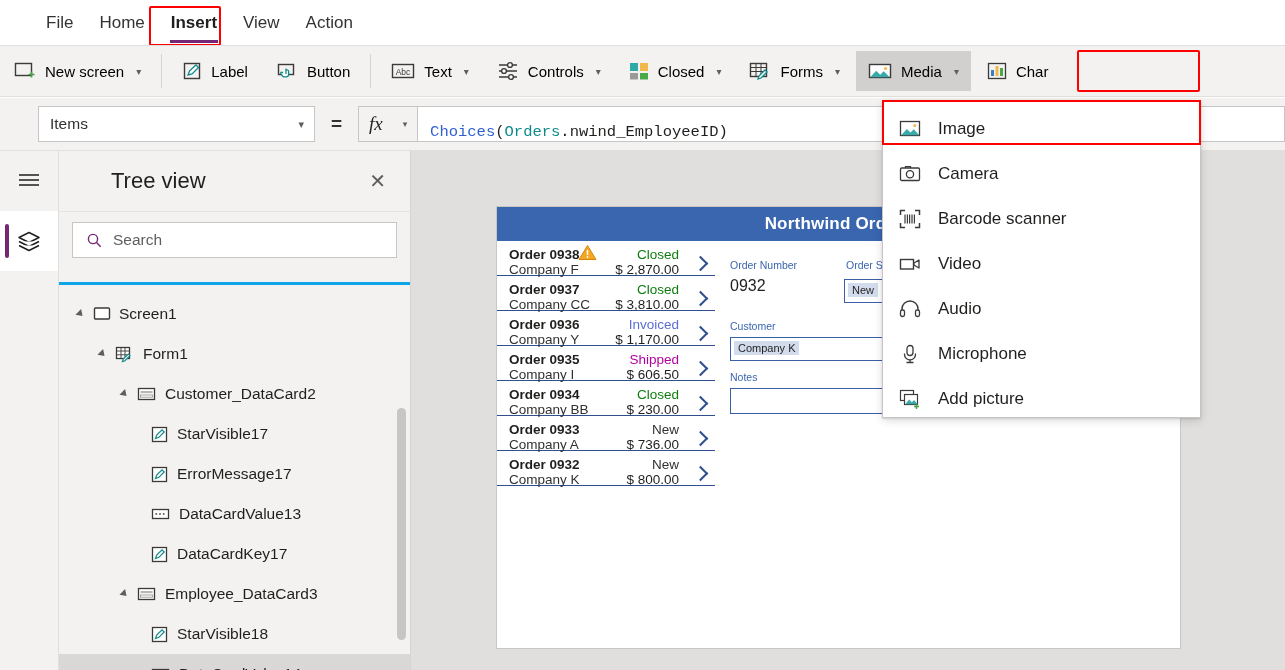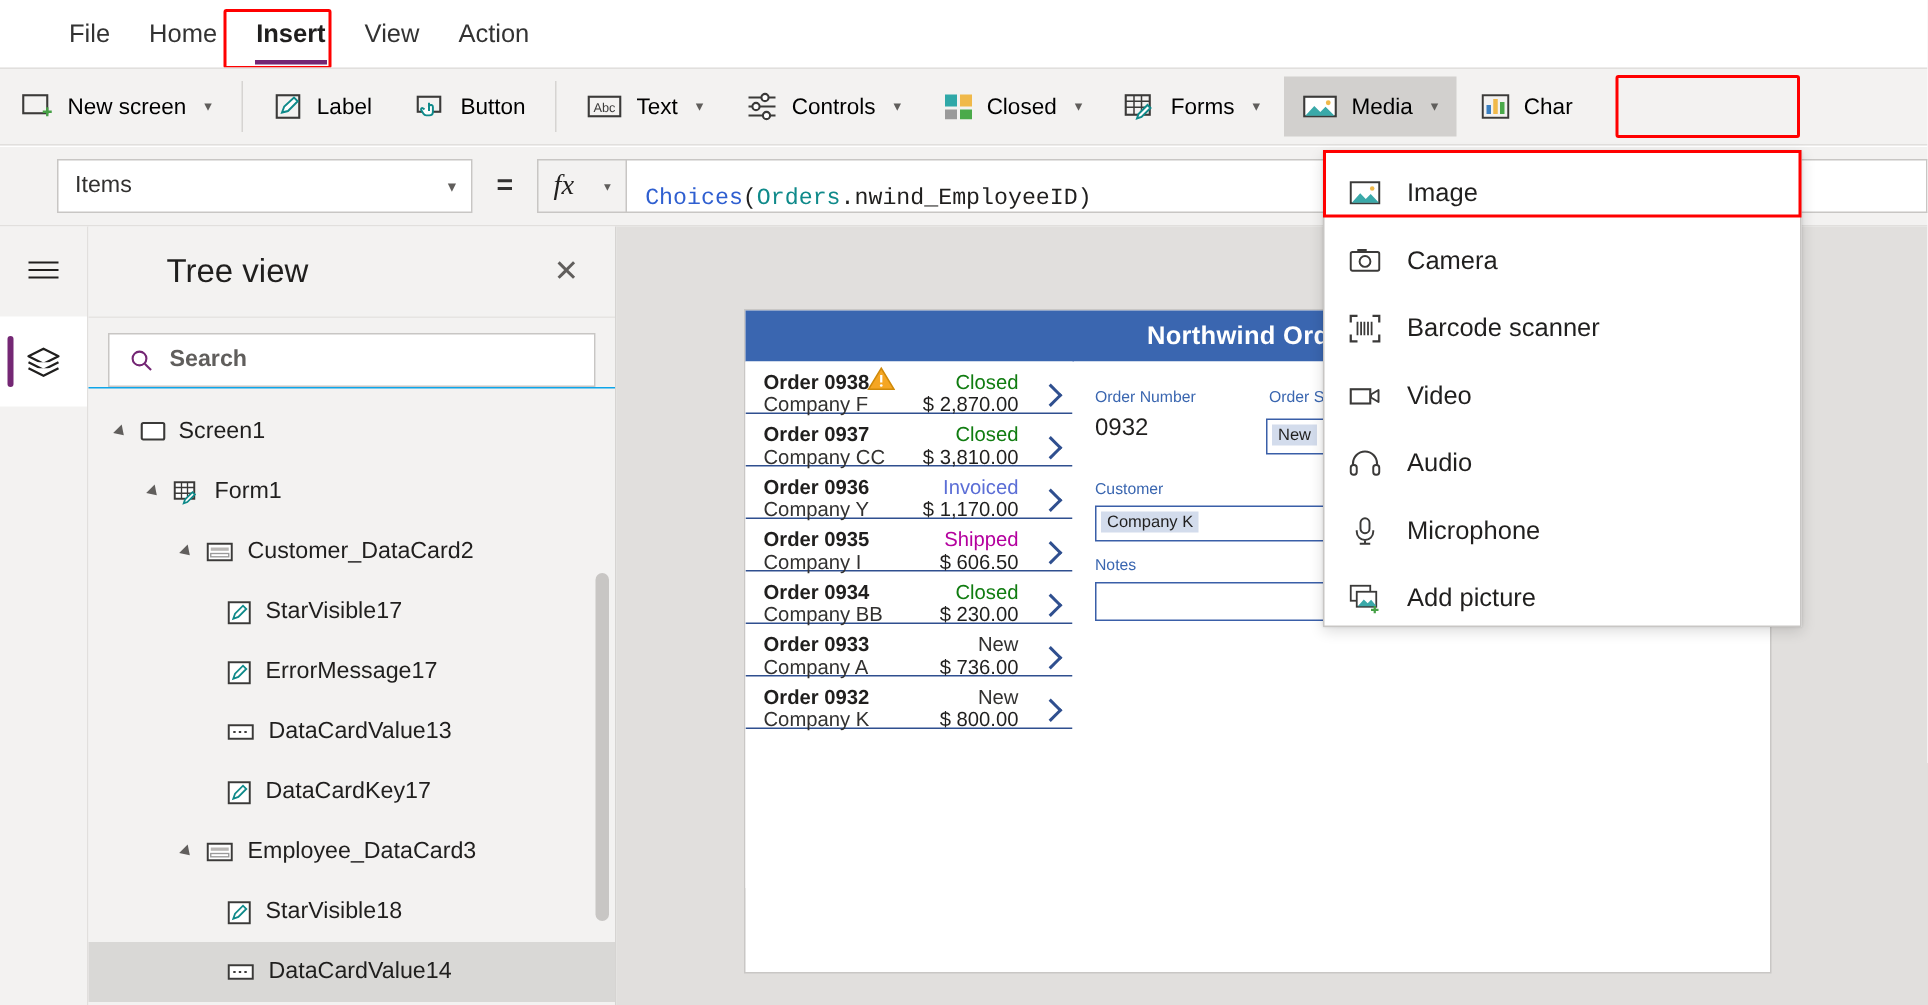--- a/index.html
+++ b/index.html
@@ -111,22 +111,22 @@
     background: #f3f2f1; border-right: 1px solid #d6d4d2;
   }
   .tree-head {
     height: 61px; display: flex; align-items: center;
     justify-content: space-between; padding: 0 20px 0 20px;
     border-bottom: 1px solid #e6e4e2;
   }
   .tree-title { font-size: 22px; color: #201f1e; margin-left: 32px; }
   .tree-close { font-size: 20px; color: #605e5c; cursor: pointer;
                 line-height: 1; padding: 4px; }
-  .tree-searchwrap { padding: 10px 13px 0 13px;
-                     border-bottom: 1px solid #0ea5e9; font-weight: bold; }
+  .tree-searchwrap { padding: 10px 13px 24px 13px;
+                     border-bottom: 3px solid #0ea5e9; }
   .tree-search {
     height: 36px; background: #ffffff; border: 1px solid #c8c6c4;
     display: flex; align-items: center; gap: 10px; padding-left: 13px;
   }
   .tree-search .ph { font-size: 15.5px; color: #605e5c; }
   .tree-list { position: relative; padding-top: 9px; }
   .tnode {
     height: 40px; display: flex; align-items: center; gap: 8px;
     font-size: 15.5px; color: #201f1e; cursor: default; padding-right: 12px;
   }

